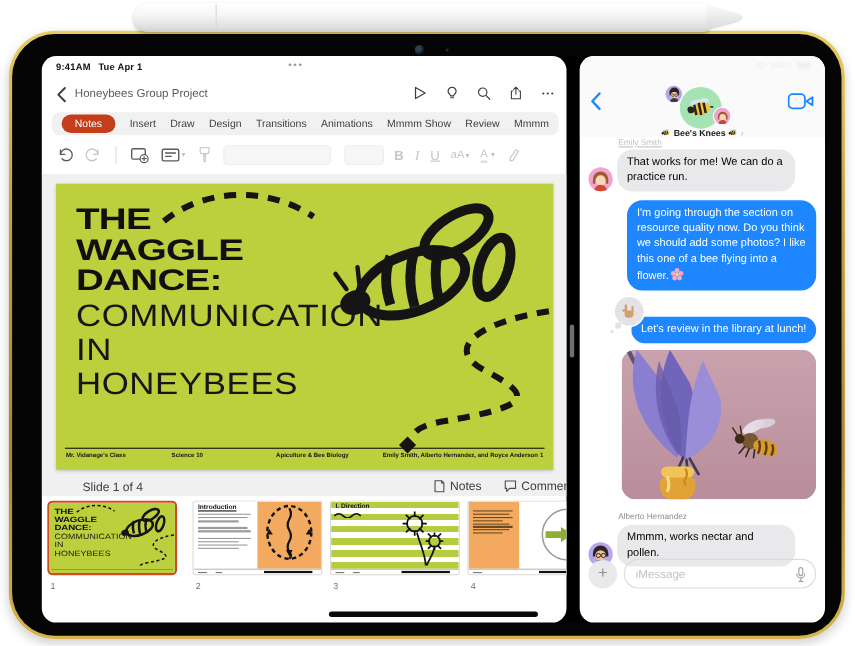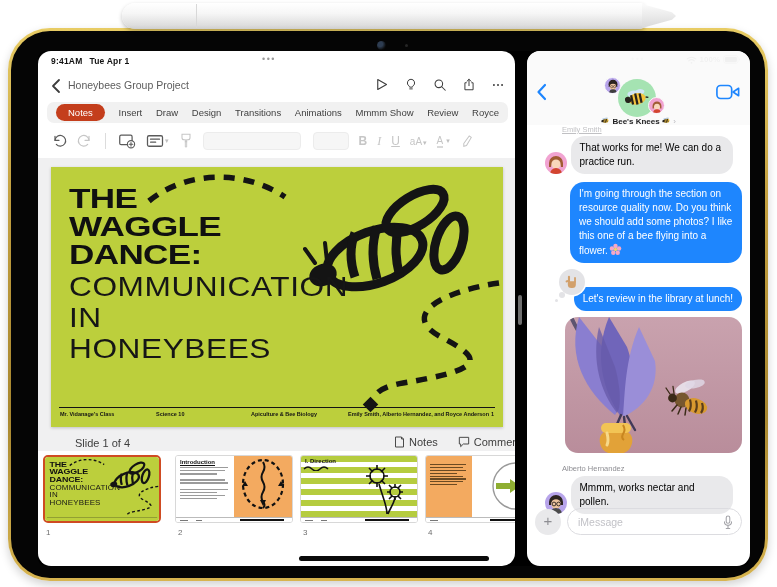--- a/index.html
+++ b/index.html
@@ -113,21 +113,21 @@
     display:flex; align-items:center; justify-content:center; overflow:hidden; }
   .av-purple { left:77px; top:26px; background:#b7a4ea; }
   .av-pink { left:121px; top:46px; background:#f1a3d1; }
   .group-title { position:absolute; left:0; right:0; top:66px; text-align:center; font-size:8px; font-weight:600; color:#1c1c1e; }
   .group-title .chv { color:#b9b9be; font-weight:400; }
   .facetime { position:absolute; right:10px; top:33px; }
 
   .msg-scroll { position:absolute; left:0; top:74px; width:100%; bottom:58px; padding:0 8px; z-index:3; }
   .sender-label { font-size:7.5px; color:#8e8e93; margin-left:27px; margin-bottom:2px; }
   .sender-label.fade { opacity:.55;text-decoration:underline; }
-  .msg-row { display:flex; align-items:flex-end;justify-content:center; }
+  .msg-row { display:flex; align-items:flex-end; }
   .msg-avatar { width:22px; height:22px; border-radius:50%; flex:0 0 22px; margin-right:4px; overflow:hidden; }
   .av-emily { background:#f1a3d1; } .av-alberto { background:#b7a4ea; }
   .bubble { border-radius:14px; padding:5px 9px; font-size:10px; line-height:14px; max-width:162px; }
   .bubble.gray { background:#e9e9eb; color:#000; }
   .bubble.blue { background:#1E86FE; color:#fff; margin-left:auto; max-width:172px; }
   .out1 { margin-top:8px; }
   .out2-wrap { position:relative; margin-top:24px; margin-left:auto; width:fit-content; }
   .tapback { position:absolute; left:-15px; top:-18px; width:26px; height:26px; border-radius:50%; background:#e3e3e6;
     display:flex; align-items:center; justify-content:center; box-shadow:0 0 0 1.5px #fff; }
   .tapback:after { content:""; position:absolute; left:0px; bottom:-3px; width:6px; height:6px; border-radius:50%; background:#e3e3e6; }
@@ -200,21 +200,21 @@
 
           <div class="pp-ribbon">
             <span class="pp-tab active">Notes</span>
             <span class="pp-tab">Insert</span>
             <span class="pp-tab">Draw</span>
             <span class="pp-tab">Design</span>
             <span class="pp-tab">Transitions</span>
             <span class="pp-tab">Animations</span>
             <span class="pp-tab">Mmmm Show</span>
             <span class="pp-tab">Review</span>
-            <span class="pp-tab">Royce</span>
+            <span class="pp-tab">Mmmm</span>
           </div>
 
           <div class="pp-toolbar">
             <svg width="16" height="16" viewBox="0 0 24 24">
                 <path d="M6 5v6h6" fill="none" stroke="#5a5a5a" stroke-width="1.8" stroke-linecap="round" stroke-linejoin="round"></path>
                 <path d="M6 11a8 8 0 1 1 2 6" fill="none" stroke="#5a5a5a" stroke-width="1.8" stroke-linecap="round"></path>
               </svg>
             <svg width="16" height="16" viewBox="0 0 24 24">
                 <path d="M18 5v6h-6" fill="none" stroke="#c6c6c6" stroke-width="1.8" stroke-linecap="round" stroke-linejoin="round"></path>
                 <path d="M18 11a8 8 0 1 0-2 6" fill="none" stroke="#c6c6c6" stroke-width="1.8" stroke-linecap="round"></path>

